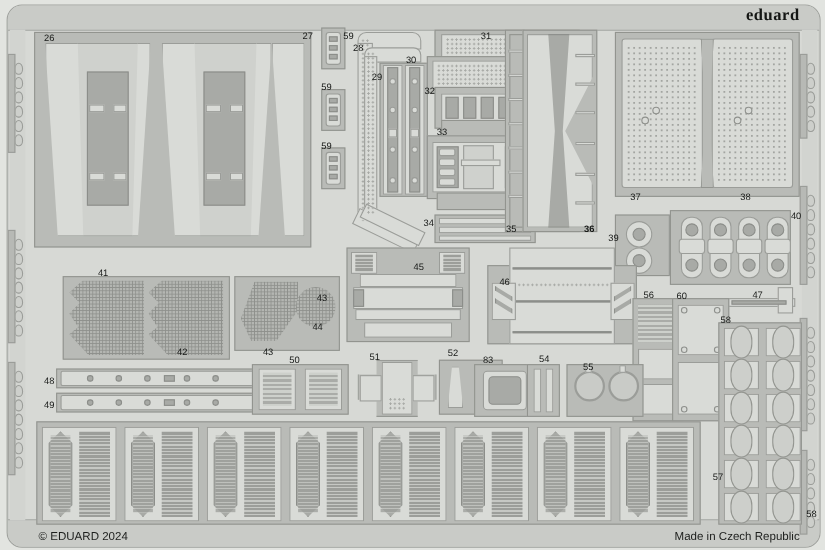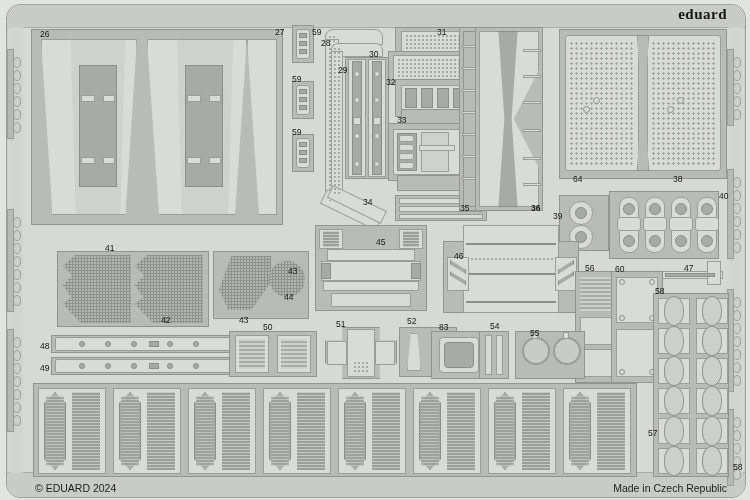--- a/index.html
+++ b/index.html
@@ -437,28 +437,28 @@
         </div>
 
    <div class="lbl" style="left: 33px; top: 24px;">26</div>
         <div class="lbl" style="left: 268px; top: 22px;">27</div>
         <div class="lbl" style="left: 314px; top: 33px;">28</div>
         <div class="lbl" style="left: 331px; top: 60px;">29</div>
         <div class="lbl" style="left: 362px; top: 44px;">30</div>
         <div class="lbl" style="left: 430px; top: 22px;">31</div>
         <div class="lbl" style="left: 379px; top: 72px;">32</div>
         <div class="lbl" style="left: 390px; top: 110px;">33</div>
-        <div class="lbl" style="left: 356px; top: 192px; text-align: right;">34</div>
+        <div class="lbl" style="left: 378px; top: 192px; text-align: right;">34</div>
         <div class="lbl" style="left: 453px; top: 198px;">35</div>
         <div class="lbl" style="left: 524px; top: 198px; font-weight: bold;">36</div>
-        <div class="lbl" style="left: 566px; top: 169px;">64</div>
+        <div class="lbl" style="left: 566px; top: 169px;">37</div>
         <div class="lbl" style="left: 666px; top: 169px;">38</div>
         <div class="lbl" style="left: 546px; top: 206px;">39</div>
         <div class="lbl" style="left: 712px; top: 186px;">40</div>
-        <div class="lbl" style="left: 82px; top: 238px; margin-left: 16px;">41</div>
+        <div class="lbl" style="left: 82px; top: 238px;">41</div>
         <div class="lbl" style="left: 154px; top: 310px;">42</div>
         <div class="lbl" style="left: 232px; top: 310px;">43</div>
         <div class="lbl" style="left: 281px; top: 261px;">43</div>
         <div class="lbl" style="left: 277px; top: 287px;">44</div>
         <div class="lbl" style="left: 369px; top: 232px;">45</div>
         <div class="lbl" style="left: 447px; top: 246px;">46</div>
         <div class="lbl" style="left: 677px; top: 258px;">47</div>
         <div class="lbl" style="left: 33px; top: 336px;">48</div>
         <div class="lbl" style="left: 33px; top: 358px;">49</div>
         <div class="lbl" style="left: 256px; top: 317px;">50</div>

